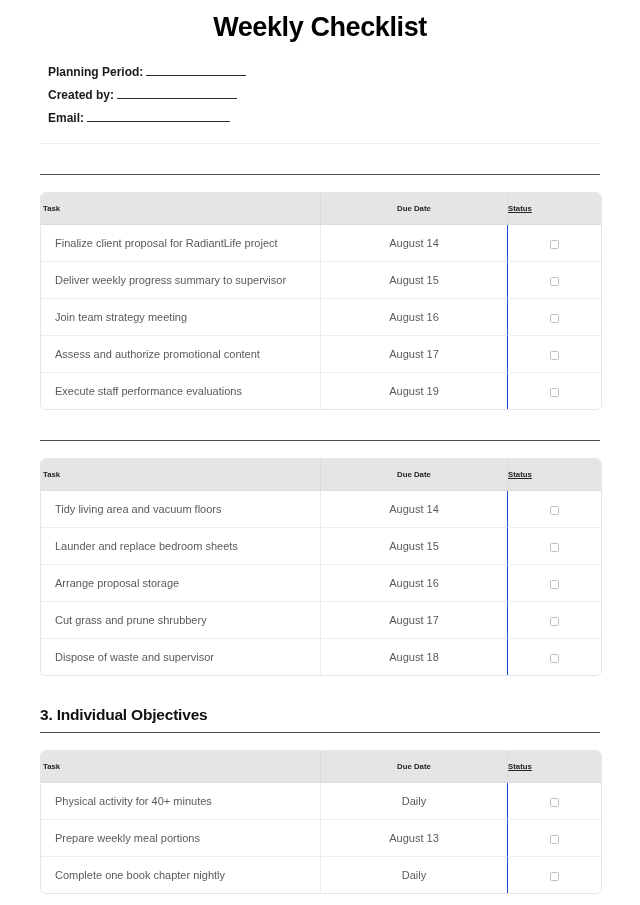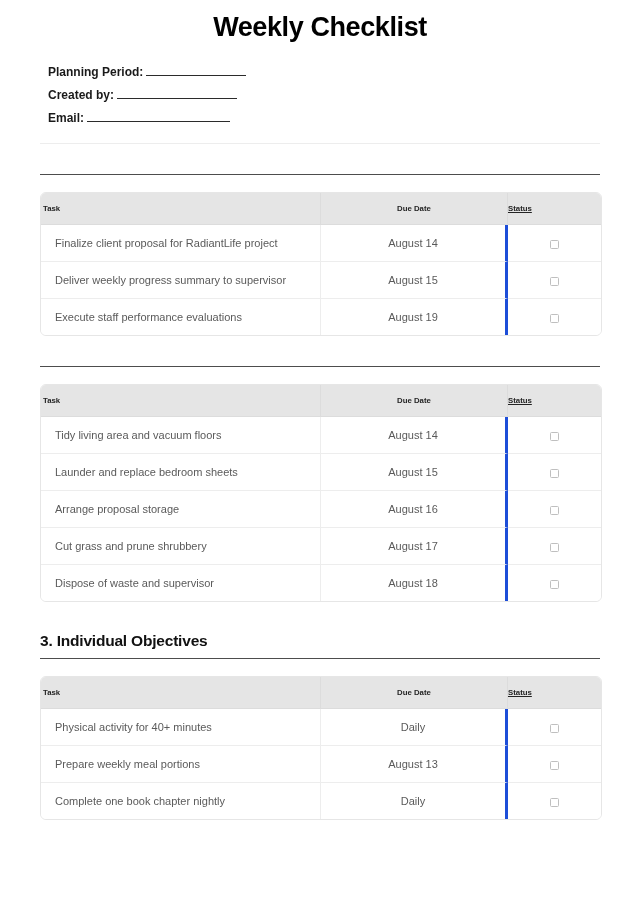--- a/index.html
+++ b/index.html
@@ -123,21 +123,21 @@
   .table tbody tr:last-child td {
     border-bottom: none;
   }
   .table tbody td.cell-task {
     text-align: left;
     padding-left: 14px;
     border-right: 1px solid #ededed;
   }
   .table tbody td.cell-due {
     text-align: center;
-    border-right: 3px solid #1d4ed8;
+    border-right: 1px solid #1d4ed8;
   }
   .table tbody td.cell-status {
     text-align: center;
   }
   .checkbox {
     display: inline-block;
     width: 9px;
     height: 9px;
     border: 1px solid #bfbfbf;
     border-radius: 1.5px;
@@ -185,20 +185,30 @@
           <td class="cell-task">Finalize client proposal for RadiantLife project</td>
           <td class="cell-due">August 14</td>
           <td class="cell-status"><span class="checkbox"></span></td>
         </tr>
         <tr>
           <td class="cell-task">Deliver weekly progress summary to supervisor</td>
           <td class="cell-due">August 15</td>
           <td class="cell-status"><span class="checkbox"></span></td>
         </tr>
         <tr>
+          <td class="cell-task">Join team strategy meeting</td>
+          <td class="cell-due">August 16</td>
+          <td class="cell-status"><span class="checkbox"></span></td>
+        </tr>
+        <tr>
+          <td class="cell-task">Assess and authorize promotional content</td>
+          <td class="cell-due">August 17</td>
+          <td class="cell-status"><span class="checkbox"></span></td>
+        </tr>
+        <tr>
           <td class="cell-task">Execute staff performance evaluations</td>
           <td class="cell-due">August 19</td>
           <td class="cell-status"><span class="checkbox"></span></td>
         </tr>
       </tbody>
     </table>
   </div>
 
   <div class="section">
     <hr class="section-rule">

